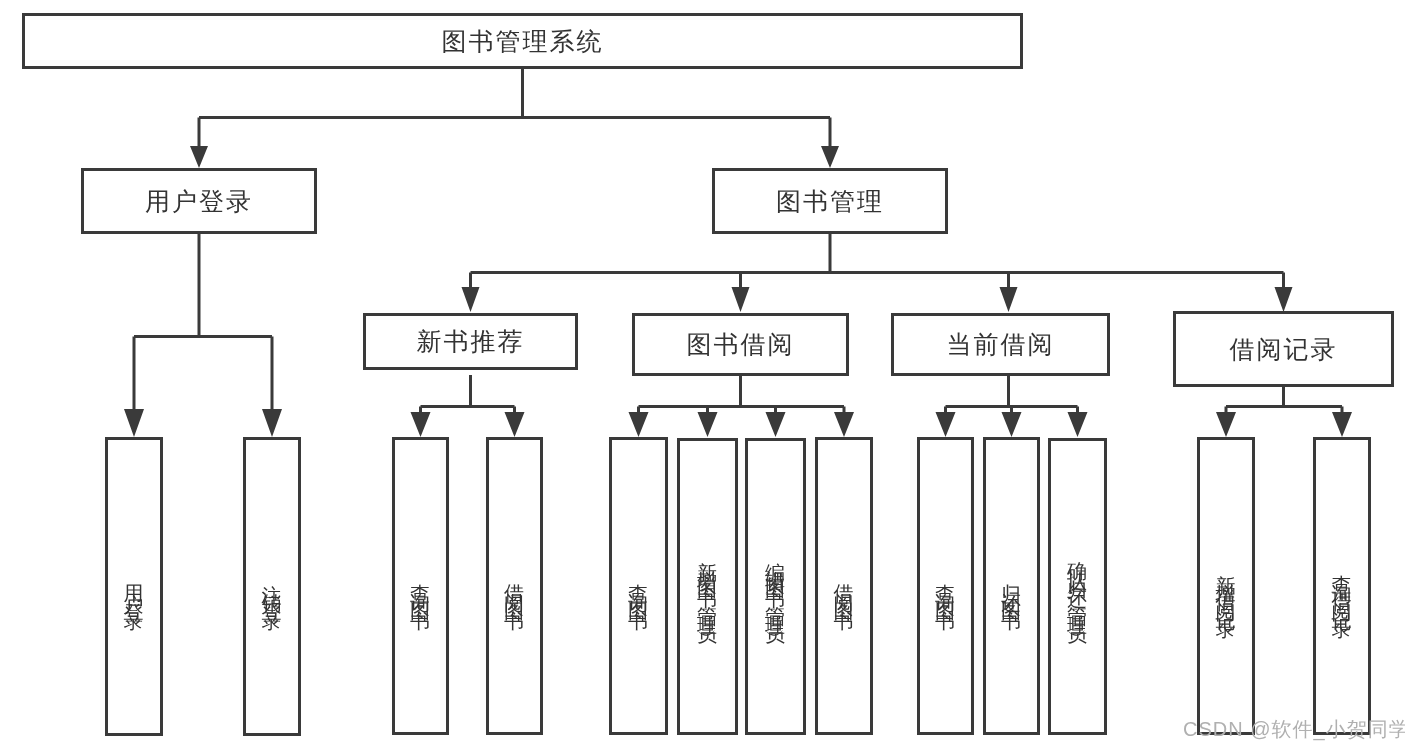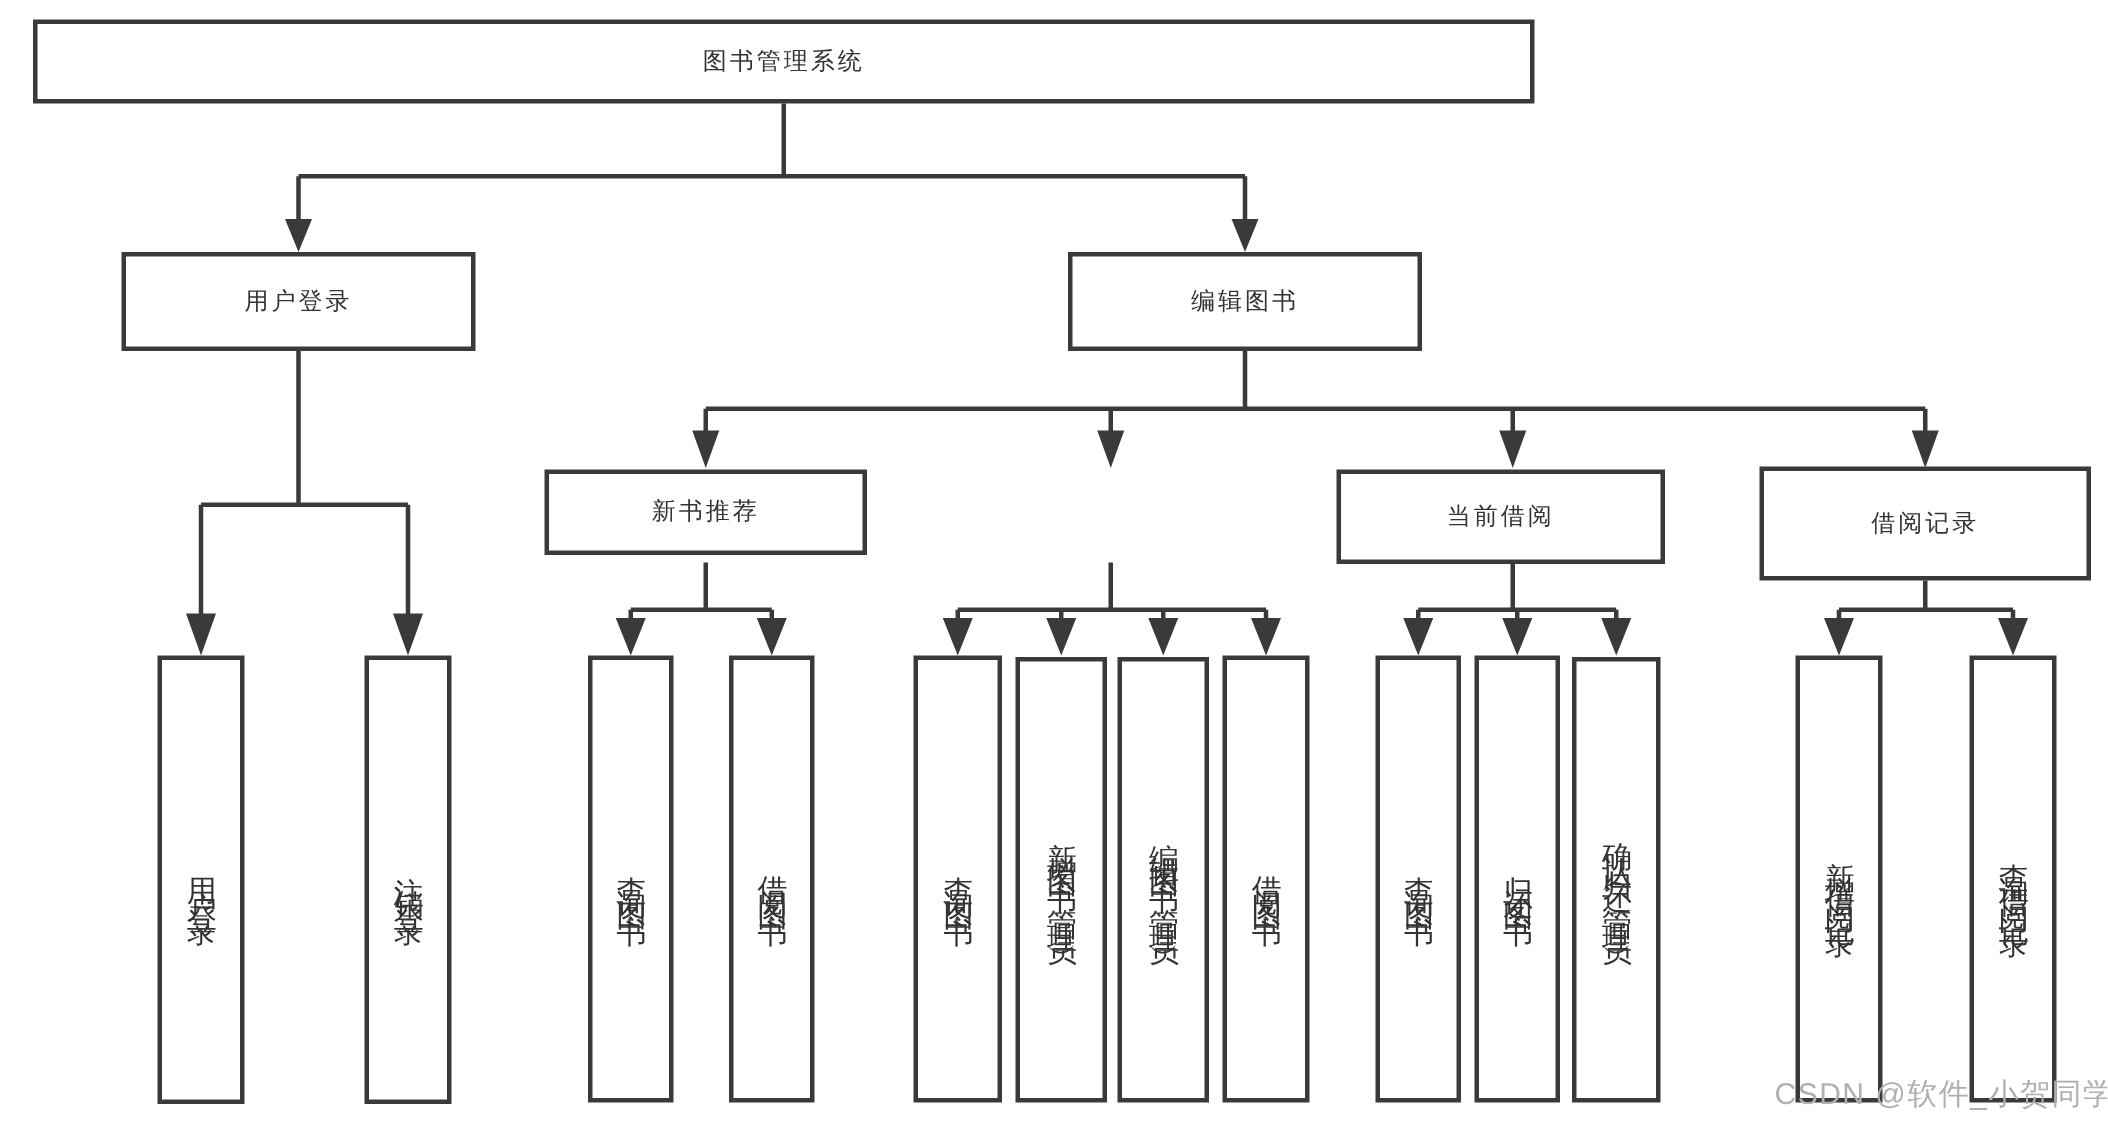--- a/index.html
+++ b/index.html
@@ -19,21 +19,21 @@
   .box {
     position: absolute;
     box-sizing: border-box;
     background: #ffffff;
     border: 3px solid #3a3a3a;
     display: flex;
     align-items: center;
     justify-content: center;
   }
   .h-label {
-    font-size: 16px;
+    font-size: 25px;
     color: #333333;
     letter-spacing: 2px;
     white-space: nowrap;
   }
   .v-label {
     writing-mode: vertical-rl;
     font-size: 20px;
     color: #333333;
     letter-spacing: 9px;
     line-height: 1;
@@ -111,25 +111,28 @@
   </svg>
 
   <div class="box" style="left:22px;top:13px;width:1001px;height:56px">
     <span class="h-label">图书管理系统</span>
   </div>
 
   <div class="box" style="left:81px;top:168px;width:236px;height:66px">
     <span class="h-label">用户登录</span>
   </div>
   <div class="box" style="left:712px;top:168px;width:236px;height:66px">
-    <span class="h-label">编辑图书</span>
+    <span class="h-label">图书管理</span>
   </div>
 
   <div class="box" style="left:363px;top:313px;width:215px;height:57px">
     <span class="h-label">新书推荐</span>
+  </div>
+  <div class="box" style="left:632px;top:313px;width:217px;height:63px">
+    <span class="h-label">图书借阅</span>
   </div>
   <div class="box" style="left:891px;top:313px;width:219px;height:63px">
     <span class="h-label">当前借阅</span>
   </div>
   <div class="box" style="left:1173px;top:311px;width:221px;height:76px">
     <span class="h-label">借阅记录</span>
   </div>
 
   <div class="box" style="left:105px;top:437px;width:58px;height:299px">
     <span class="v-label">用户登录</span>

